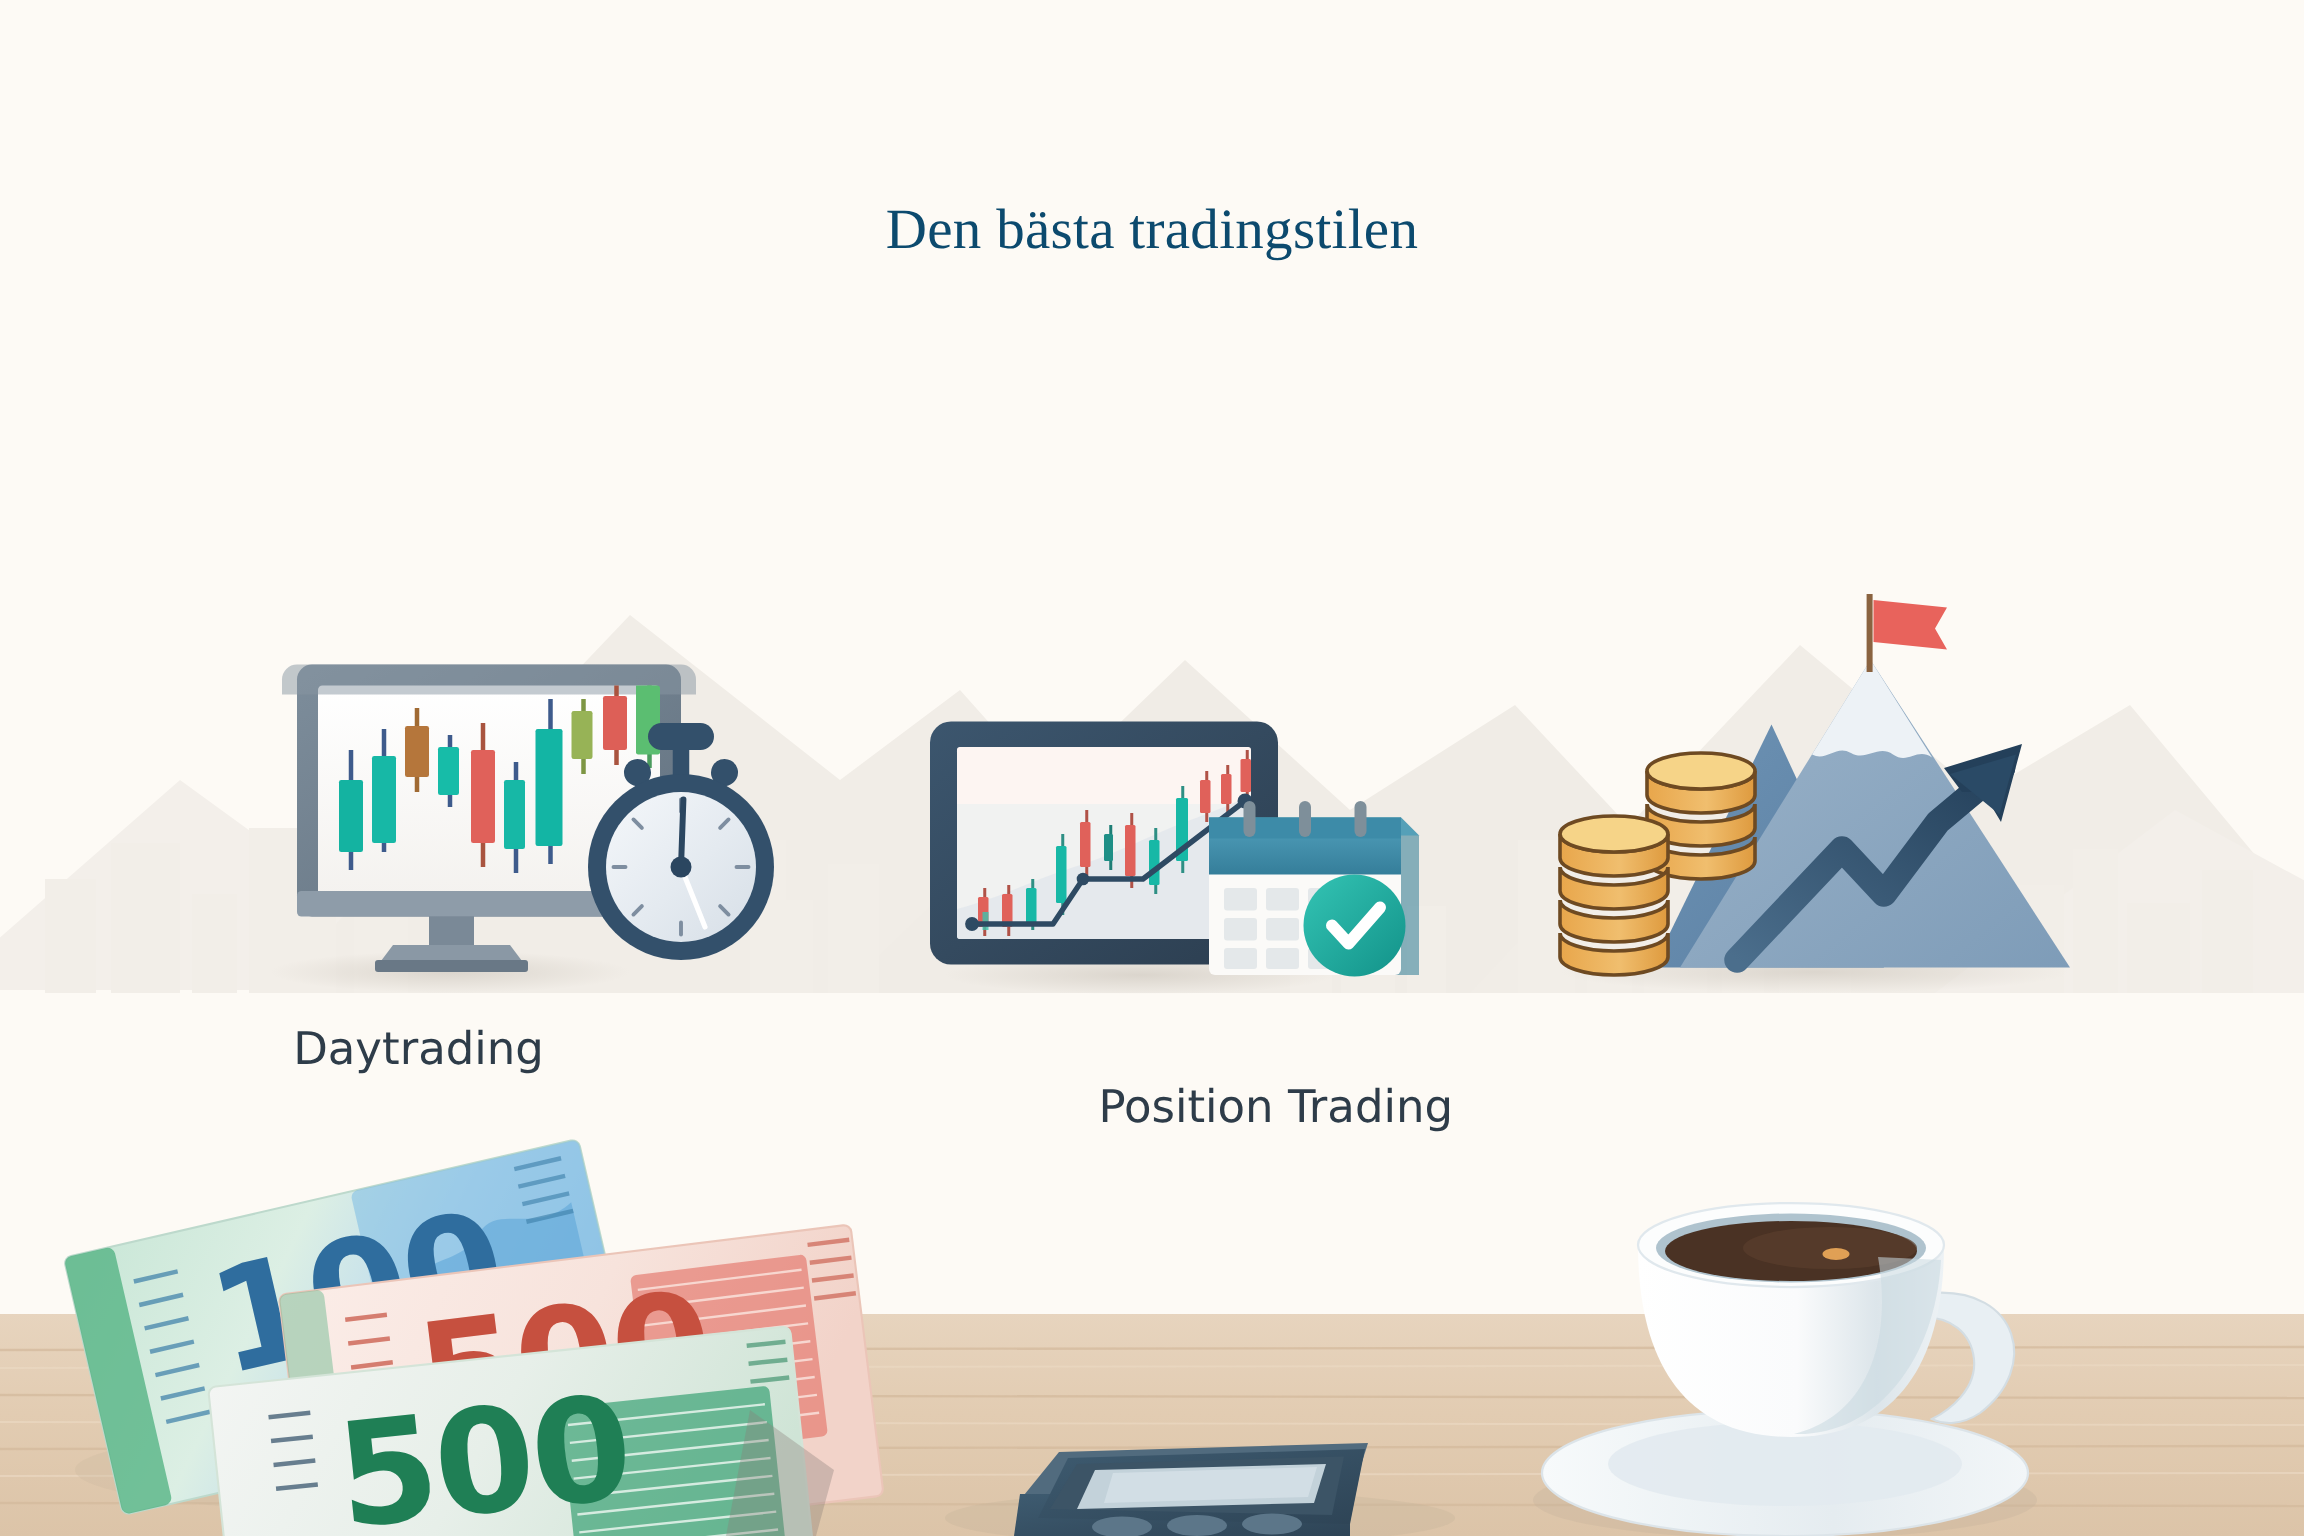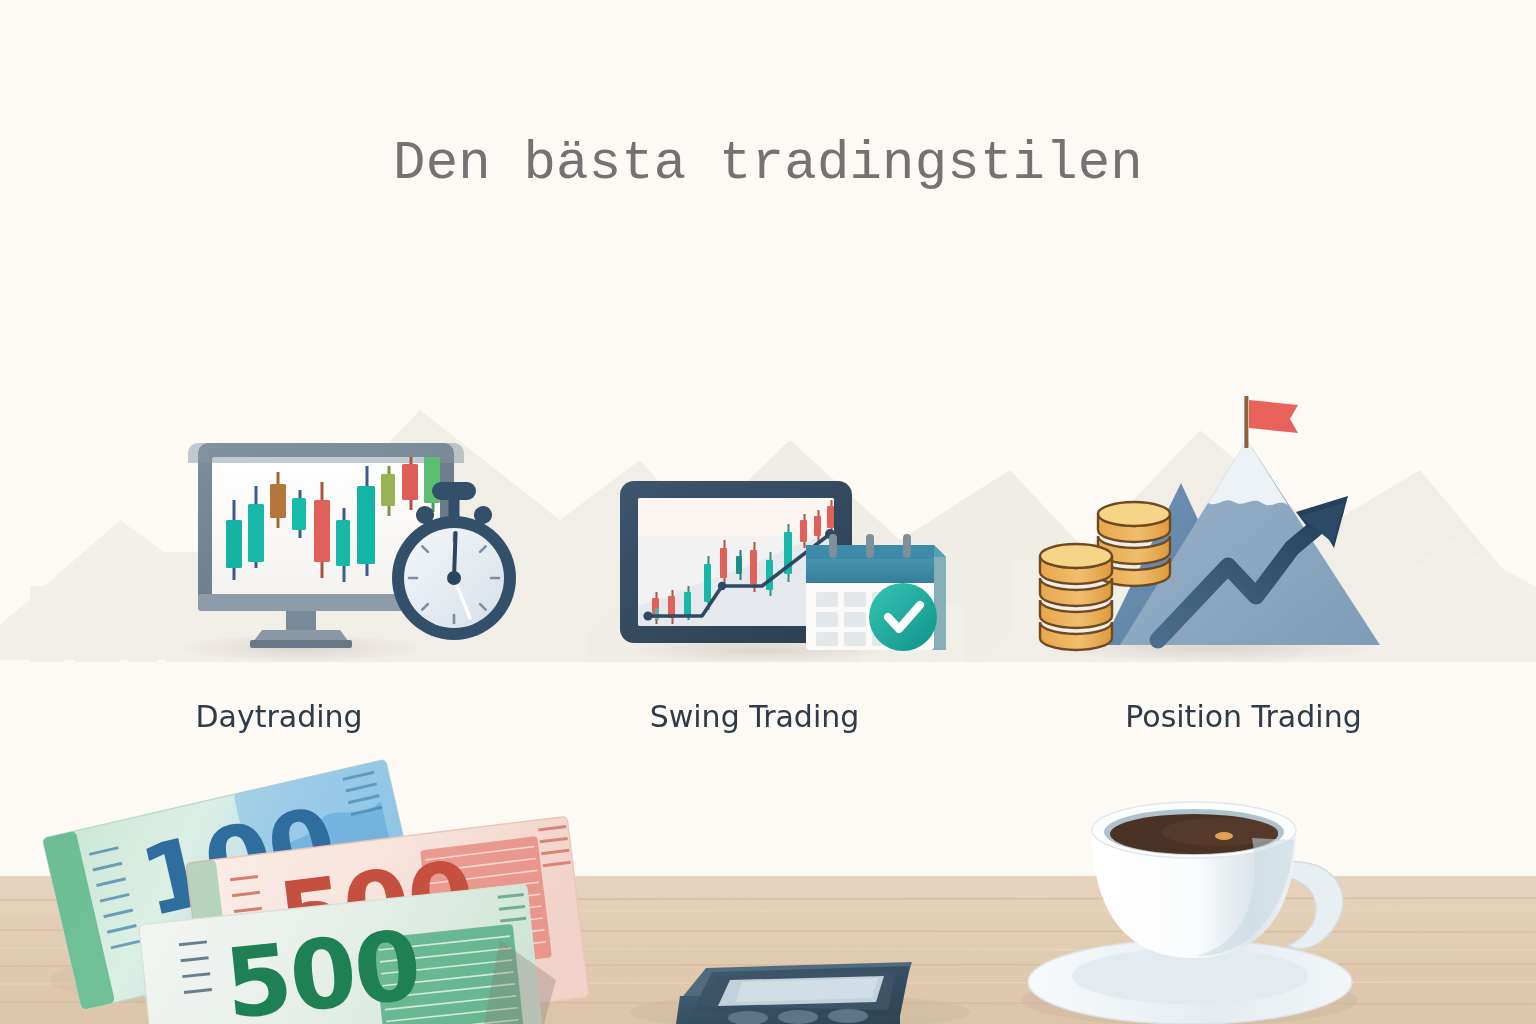--- a/index.html
+++ b/index.html
@@ -11,38 +11,38 @@
   }
   #stage { position:absolute; inset:0; width:1536px; height:1024px; }
   #stage svg { display:block; }
 
   
   .title-wrap {
     position:absolute; left:0; top:128px; width:1536px;
     text-align:center; pointer-events:none;
   }
   .title-line {
-    font-family:Liberation Mono, monospace;
-    font-size:54px;
+    font-family:Liberation Serif, serif;
+    font-size:38px;
     font-weight:400;
     letter-spacing:0.2px;
-    color:#737373;
+    color:#0c4a6e;
     line-height:1.33;
     white-space:nowrap;
   }
 
   
   .labels {
-    position:absolute; left:0; top:699px; width:1536px;
+    position:absolute; left:0; top:682px; width:1536px;
     display:flex;
   }
   .label-cell { flex:1 1 0; text-align:center; }
   .label-cell.c1 { flex: 0 0 558px; }
   .label-cell.c2 { flex: 0 0 393px; }
-  .label-cell.c3 { flex: 0 0 585px; }
+  .label-cell.c3 { flex: 0 0 585px; margin-top: 39px; }
   .card-label {
     font-family:"DejaVu Sans", sans-serif;
     font-size:30px;
     font-weight:400;
     color:#2E3C49;
     white-space:nowrap;
   }
 
   
 </style>
@@ -502,19 +502,16 @@
 </div>
 
 <div class="title-wrap">
   <div class="title-line">Den bästa tradingstilen</div>
 </div>
 
 <div class="labels">
   <div class="label-cell c1">
     <span class="card-label">Daytrading</span>
   </div>
-  <div class="label-cell c2">
-    <span class="card-label">Swing Trading</span>
-  </div>
   <div class="label-cell c3">
     <span class="card-label">Position Trading</span>
   </div>
 </div>
 
 </body></html>

